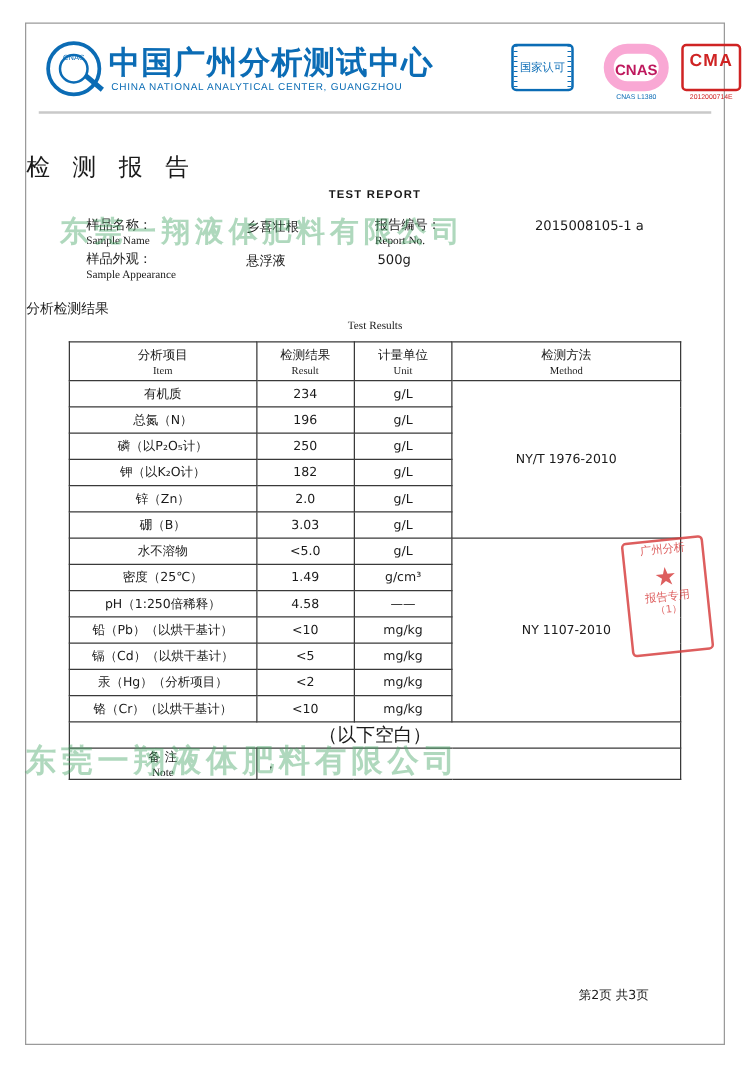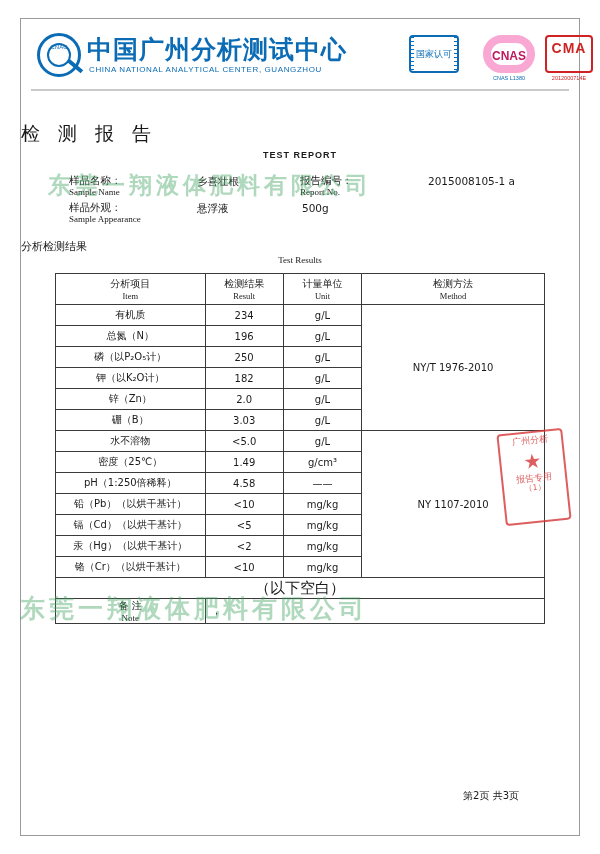--- a/index.html
+++ b/index.html
@@ -426,21 +426,21 @@
         <td>铅（Pb）（以烘干基计）</td>
         <td>&lt;10</td>
         <td>mg/kg</td>
       </tr>
       <tr>
         <td>镉（Cd）（以烘干基计）</td>
         <td>&lt;5</td>
         <td>mg/kg</td>
       </tr>
       <tr>
-        <td>汞（Hg）（以烘干基计）</td>
+        <td>汞（Hg）（分析项目）</td>
         <td>&lt;2</td>
         <td>mg/kg</td>
       </tr>
       <tr>
         <td>铬（Cr）（以烘干基计）</td>
         <td>&lt;10</td>
         <td>mg/kg</td>
       </tr>
 
       <tr>

